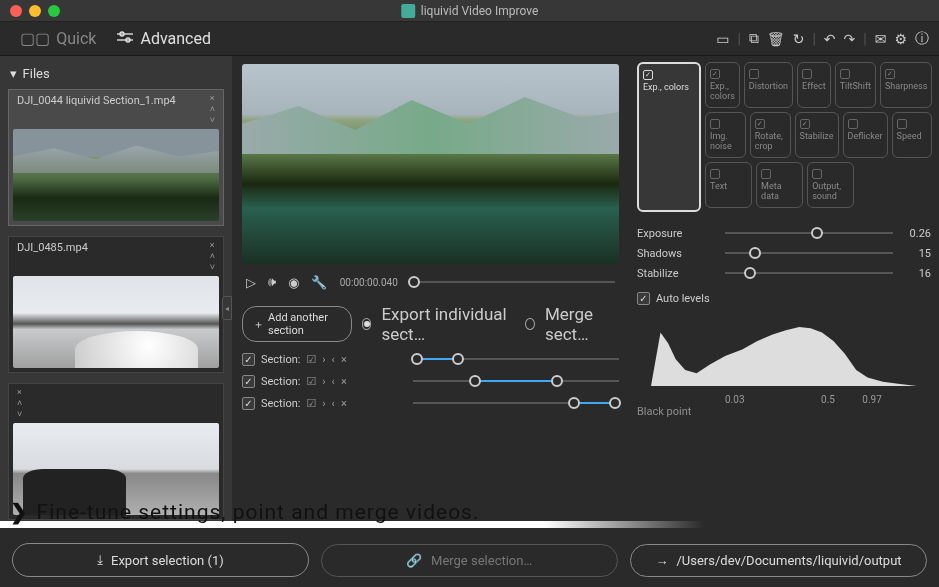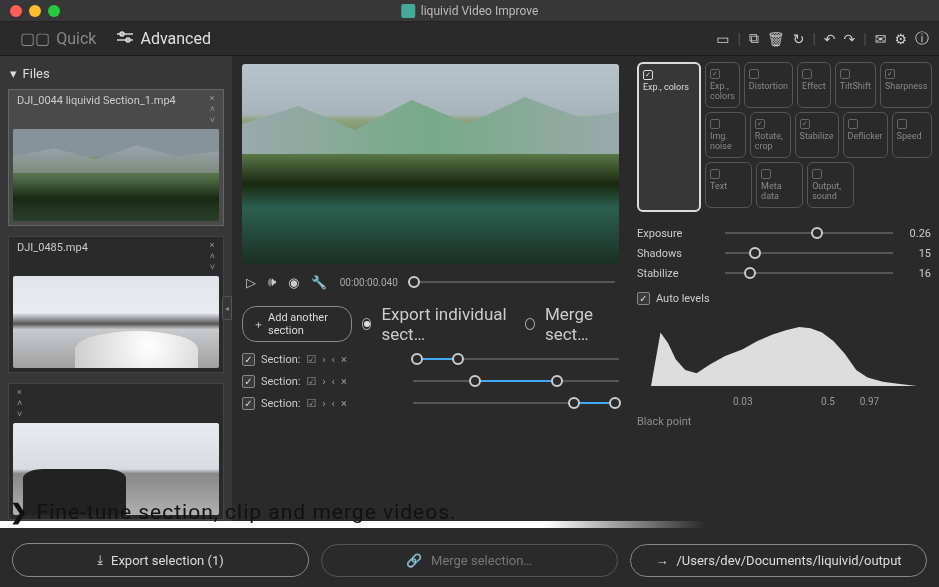--- a/index.html
+++ b/index.html
@@ -381,37 +381,37 @@
     <div class="auto-row">
       <span class="chk">✓</span>
       <span>Auto levels</span>
     </div>
     <div class="histogram">
       <svg viewBox="0 0 280 70" preserveAspectRatio="none">
         <path fill="#ddd" d="M0,70 L4,50 L10,20 L18,30 L26,45 L36,55 L48,58 L62,50 L78,42 L96,36 L112,28 L128,22 L142,18 L156,15 L168,16 L180,20 L192,28 L204,40 L216,55 L228,62 L244,66 L260,68 L280,70 Z"></path>
       </svg>
     </div>
 
-    <div class="ctrl-row" style="margin:8px">
+    <div class="ctrl-row" style="margin:0">
       <span class="ctrl-label"></span>
       <div class="levels-ticks" style="flex:1">
         <span>0.03</span>
         <span>0.5</span>
         <span>0.97</span>
       </div>
     </div>
     <div class="ctrl-row" style="margin-top:0;opacity:0.6">
       <span class="ctrl-label">Black point</span>
     </div>
   </div>
 </div>
 
 <div class="promo">
   <span class="caret">❯</span>
-  <span>Fine-tune section, clip and merge videos.</span>
+  <span>Fine-tune settings, point and merge videos.</span>
 </div>
 
 <div class="bottom">
   <div class="big-btn">
     <span>⤓</span>
     <span>Export selection (1)</span>
   </div>
   <div class="big-btn dim">
     <span>🔗</span>
     <span>Merge selection…</span>

